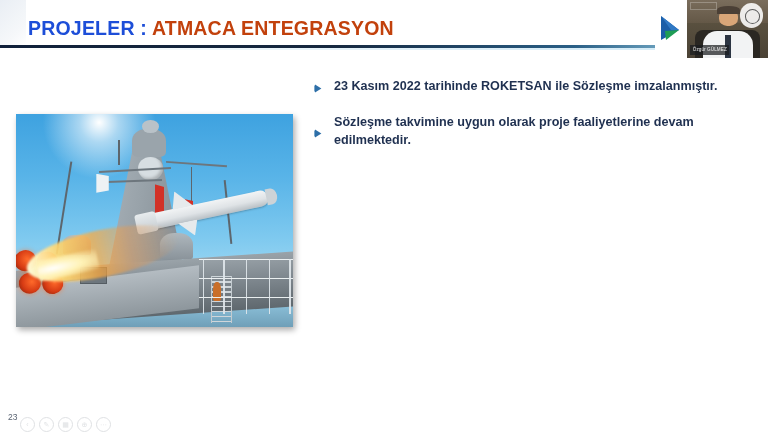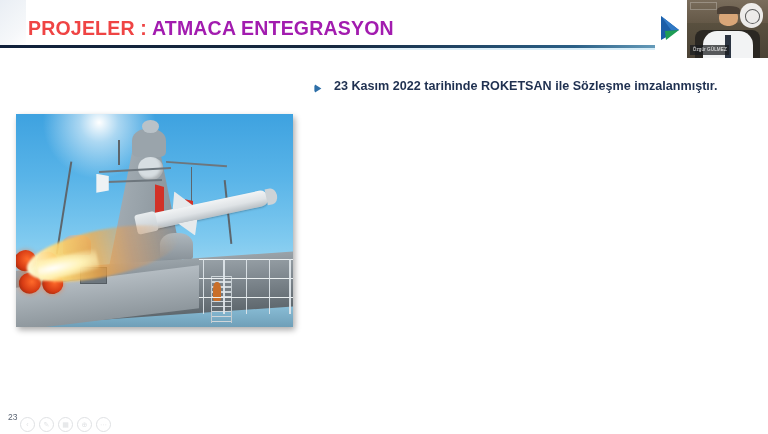--- a/index.html
+++ b/index.html
@@ -26,22 +26,22 @@
 
   
   .title-block{
     position:absolute;left:0;top:14px;width:640px;height:30px;
   }
   .title-text{
     position:absolute;left:28px;top:0;
     font-size:19.5px;font-weight:bold;letter-spacing:.2px;
     white-space:nowrap;line-height:28px;
   }
-  .title-main{color:#ef4444;}
-  .title-accent{color:#a21caf;}
+  .title-main{color:#1d4ed8;}
+  .title-accent{color:#c2410c;}
   .title-rule{
     position:absolute;left:0;top:45px;width:736px;height:3px;
     background:linear-gradient(90deg,#10203a 0%,#16283f 45%,#2a5f86 78%,#9fd6ec 100%);
   }
   .title-rule-soft{
     position:absolute;left:0;top:48px;width:736px;height:2px;
     background:linear-gradient(90deg,#ffffff 0%,#dbeef8 60%,#cfe9f6 100%);
     opacity:.9;
   }
 
@@ -397,20 +397,29 @@
           <svg width="9" height="9" viewBox="0 0 9 9" aria-hidden="true">
             <path d="M1 0.6 L7.4 4.5 L1 8.4 Z" fill="#2e6fa8"></path>
             <path d="M0 1.6 L1 1.6 L1 7.4 L0 7.4 Z" fill="#7aa6c9"></path>
           </svg>
         </span>
         <span class="bullet-text">23 Kasım 2022 tarihinde ROKETSAN ile Sözleşme imzalanmıştır.</span>
       </div>
     </div>
 
     <div class="bullet-group">
+      <div class="bullet">
+        <span class="bullet-marker">
+          <svg width="9" height="9" viewBox="0 0 9 9" aria-hidden="true">
+            <path d="M1 0.6 L7.4 4.5 L1 8.4 Z" fill="#2e6fa8"></path>
+            <path d="M0 1.6 L1 1.6 L1 7.4 L0 7.4 Z" fill="#7aa6c9"></path>
+          </svg>
+        </span>
+        <span class="bullet-text">Sözleşme takvimine uygun olarak proje faaliyetlerine devam edilmektedir.</span>
+      </div>
     </div>
 
   </div>
 
   <div class="webcam">
     <div class="webcam-logo">
       <svg class="logo-mark" viewBox="0 0 24 30" aria-hidden="true">
         <path d="M2 2 L20 16 L2 26 Z" fill="#1b5ea8"></path>
         <path d="M6 17 L20 16 L7 26 Z" fill="#1f9d55"></path>
         <path d="M2 2 L20 16 L12 16 Z" fill="#2f78c4"></path>

